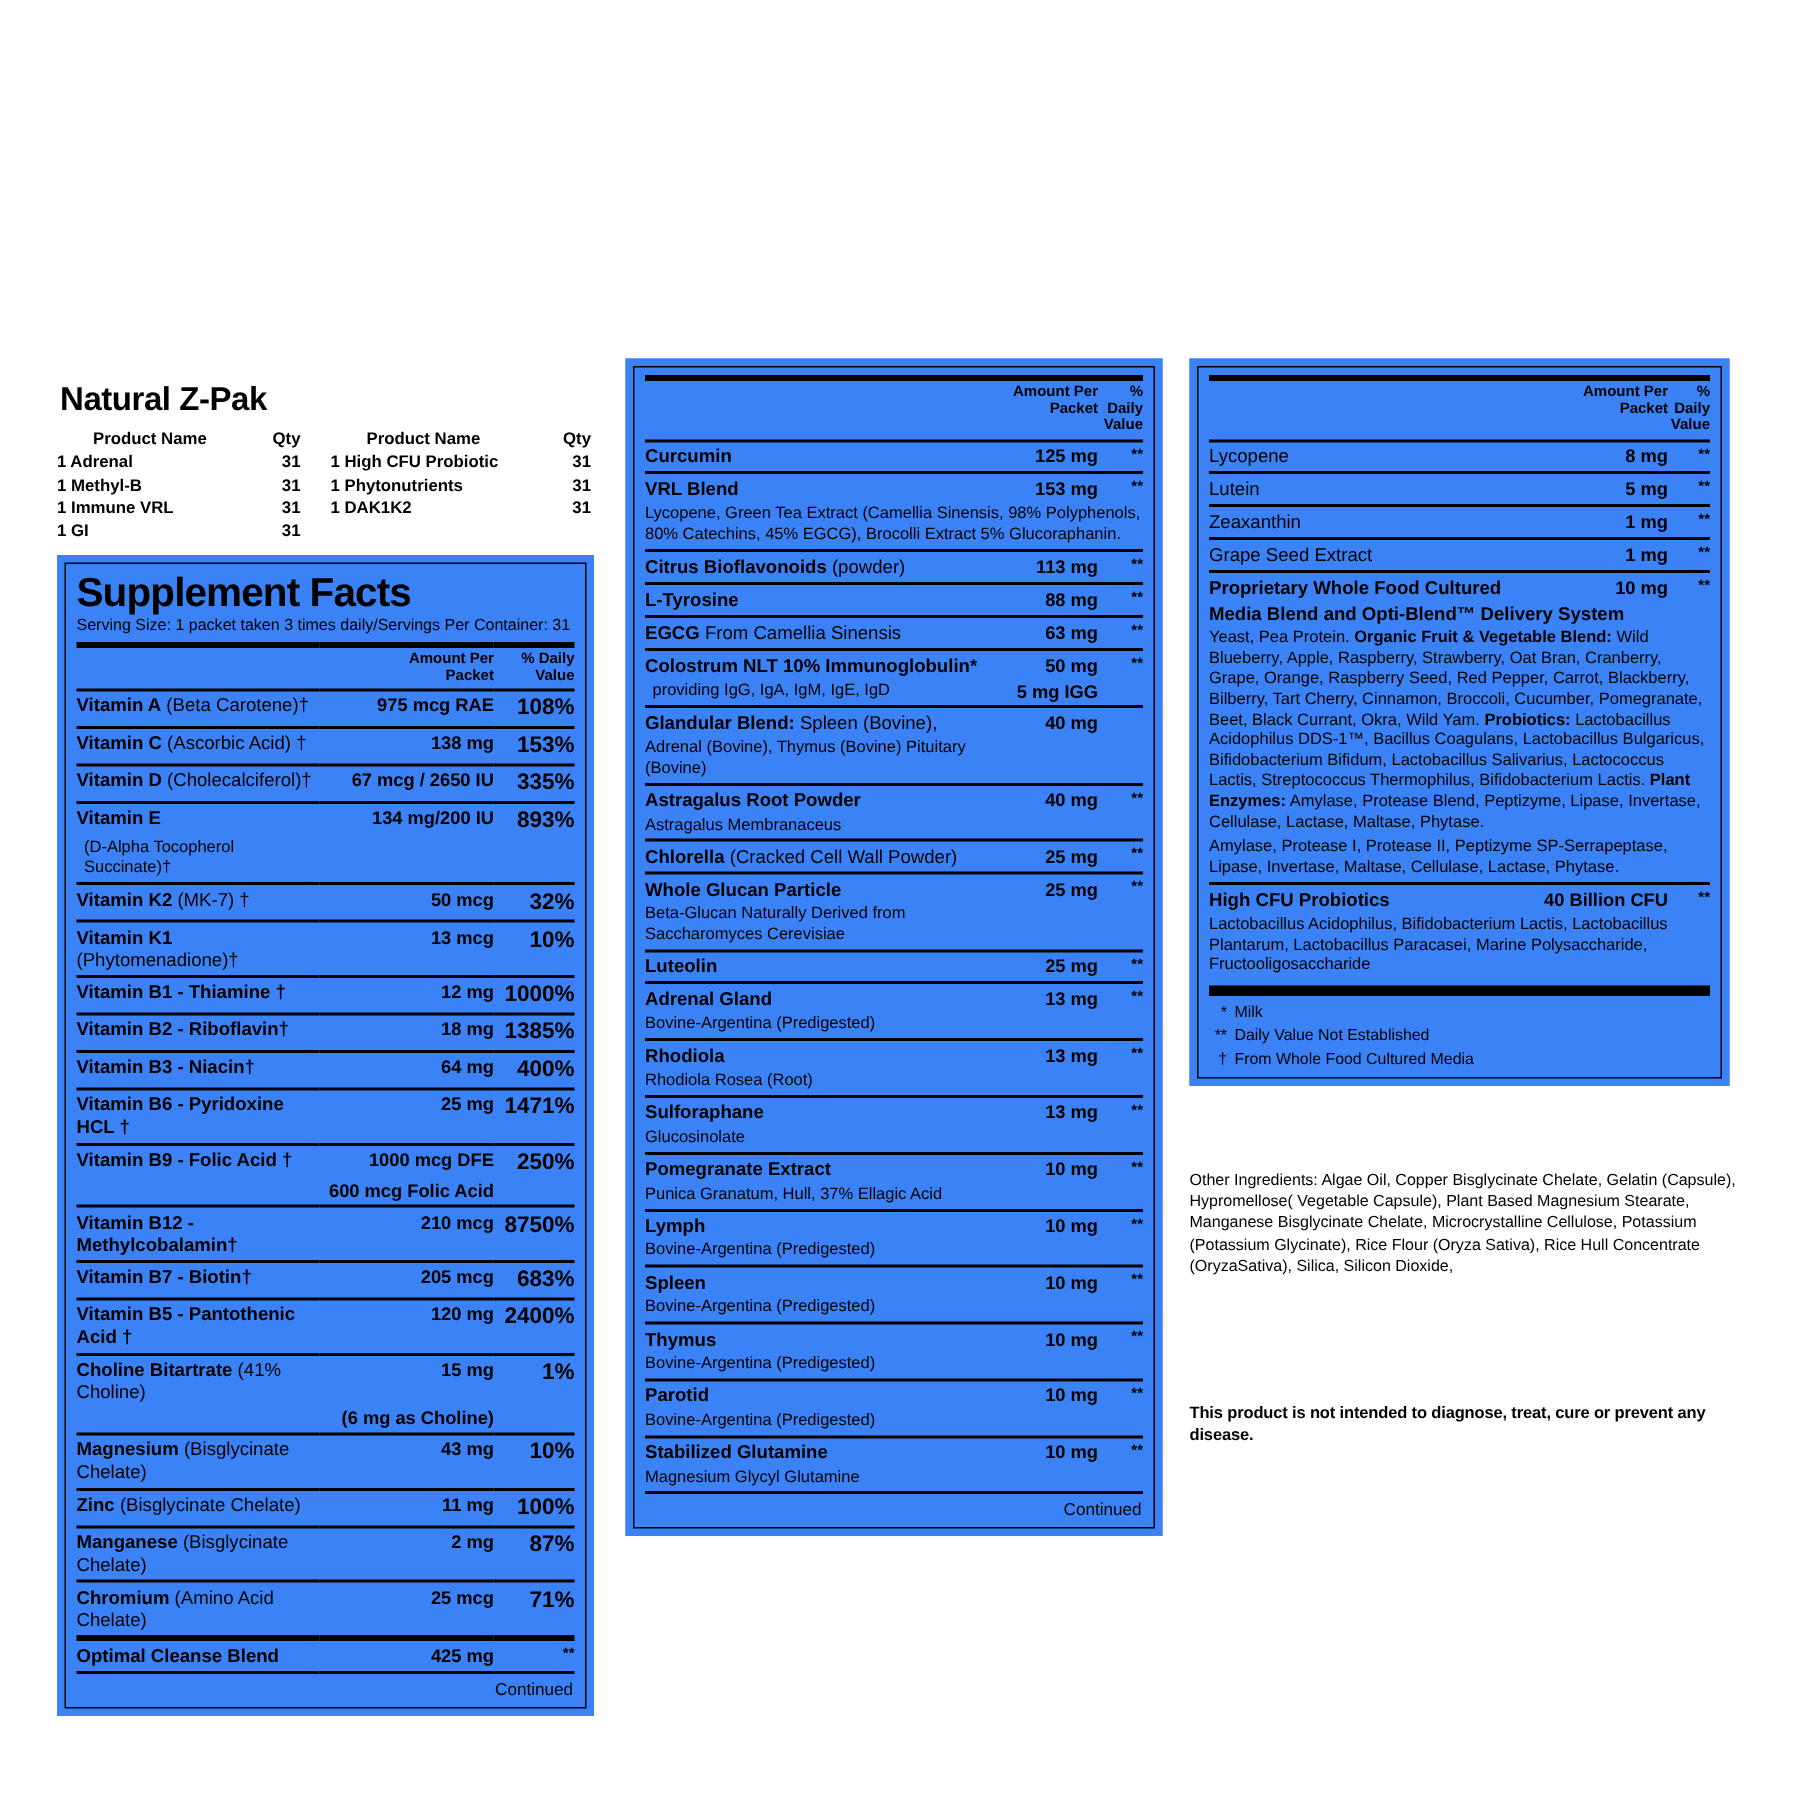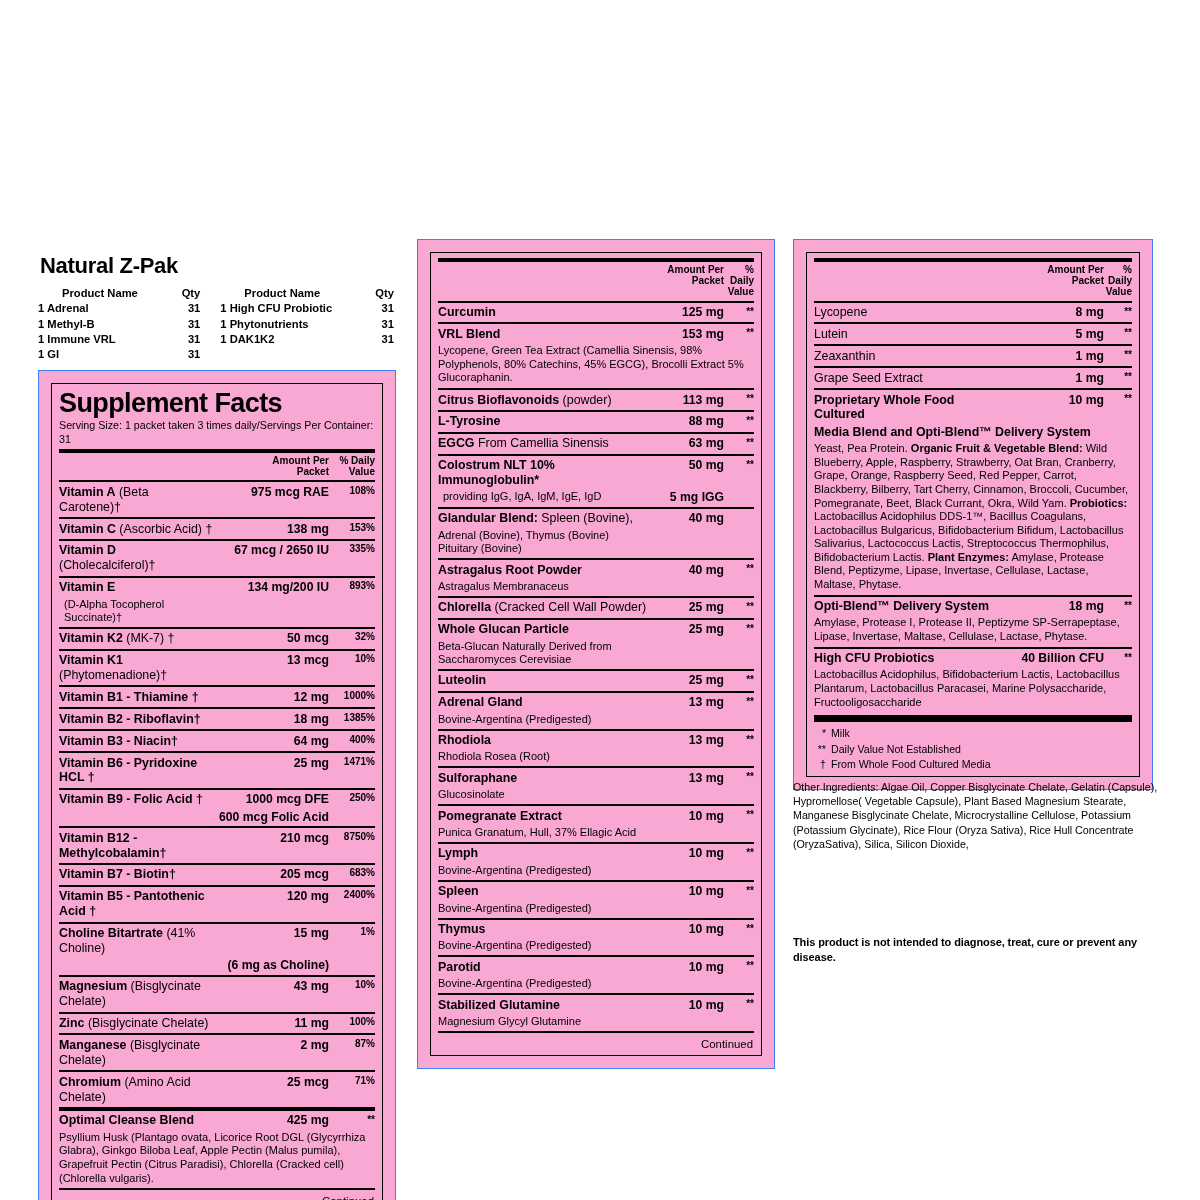--- a/index.html
+++ b/index.html
@@ -25,23 +25,23 @@
   }
 
   table.prod { width:100%; border-collapse:collapse; font-size:11.2px; font-weight:700; }
   table.prod td { padding:0 0 1px 0; line-height:1.28; white-space:nowrap; }
   table.prod td.qty { text-align:right; padding-right:20px; }
   table.prod td.qty2 { text-align:right; padding-right:2px; }
   table.prod tr.hdr td { padding-bottom:1px;padding-left:24px; }
 
   
   .factbox {
-    border:1px solid #3b82f6;
-    padding:12px;
-    background:#f9a8d4;
+    border:3px solid #3b82f6;
+    padding:2px;
+    background:#3b82f6;
     margin-top:7px;
   }
   .factbox-inner { border:1px solid #000; padding:5px 7px 4px 7px; }
 
   .sf-title {
     font-size:27px; font-weight:700; letter-spacing:-0.6px;
     line-height:1.02; margin:1px 0 2px 0;
   }
   .serving { font-size:10.7px; line-height:1.25; padding-bottom:3px; }
 
@@ -50,21 +50,21 @@
   table.facts td { vertical-align:top; }
 
   .rule-thick { border-top:4px solid #000; }
   .rule-med   { border-top:2.2px solid #000; }
 
   .hdr-cell { font-size:10px; font-weight:700; text-align:right; line-height:1.12; padding:2px 0 3px 0; }
 
   .nm { font-size:12.4px; font-weight:700; line-height:1.2; padding:2.5px 0 2.5px 0; }
   .nm .lt { font-weight:400; }
   .amt { font-size:12.2px; font-weight:700; text-align:right; white-space:nowrap; padding:2.5px 0 2.5px 6px; line-height:1.2; }
-  .dv  { font-size:10px; font-weight:700; text-align:right; white-space:nowrap; padding:2.5px 0 2.5px 7px; line-height:1.2; }
+  .dv  { font-size:15px; font-weight:700; text-align:right; white-space:nowrap; padding:2.5px 0 2.5px 7px; line-height:1.2; }
   .dv.star { font-size:10px; vertical-align:top; padding-top:3px; }
   .sub { font-size:11px; font-weight:400; line-height:1.22; padding:0 0 2.5px 0; }
   .sub.ind { padding-left:5px; }
   .amt2 { font-size:12.2px; font-weight:700; text-align:right; white-space:nowrap; padding:0 0 2.5px 6px; }
   .desc { font-size:11px; font-weight:400; line-height:1.235; padding:0 0 3px 0; }
   .desc b { font-weight:700; }
 
   .continued { font-size:11.4px; text-align:right; padding:3px 1px 1px 0; }
 
   
@@ -265,23 +265,20 @@
               <td class="nm rule-med"><span>Chromium</span><span class="lt"> (Amino Acid Chelate)</span></td>
               <td class="amt rule-med">25 mcg</td>
               <td class="dv rule-med">71%</td>
             </tr>
             <tr>
               <td class="nm rule-thick"><span>Optimal Cleanse Blend</span></td>
               <td class="amt rule-thick">425 mg</td>
               <td class="dv star rule-thick">**</td>
             </tr>
             <tr>
-              <td class="desc" colspan="3">Psyllium Husk (Plantago ovata, Licorice Root DGL (Glycyrrhiza Glabra), Ginkgo Biloba Leaf, Apple Pectin (Malus pumila), Grapefruit Pectin (Citrus Paradisi), Chlorella (Cracked cell) (Chlorella vulgaris).</td>
-            </tr>
-            <tr>
               <td colspan="3" class="rule-med"></td>
             </tr>
           </tbody>
       </table>
       <div class="continued">Continued</div>
     </div>
   </div>
 </div>
 
 <div class="col" id="col2">
@@ -515,25 +512,20 @@
             <tr>
               <td class="nm bold rule-med">Proprietary Whole Food Cultured</td>
               <td class="amt rule-med">10 mg</td>
               <td class="dv star rule-med">**</td>
             </tr>
             <tr>
               <td class="nm bold" colspan="3" style="padding-top:0">Media Blend and Opti-Blend™ Delivery System</td>
             </tr>
             <tr>
               <td class="desc" colspan="3">Yeast, Pea Protein. <b>Organic Fruit &amp; Vegetable Blend:</b> Wild Blueberry, Apple, Raspberry, Strawberry, Oat Bran, Cranberry, Grape, Orange, Raspberry Seed, Red Pepper, Carrot, Blackberry, Bilberry, Tart Cherry, Cinnamon, Broccoli, Cucumber, Pomegranate, Beet, Black Currant, Okra, Wild Yam.  <b>Probiotics:</b> Lactobacillus Acidophilus DDS-1™, Bacillus Coagulans, Lactobacillus Bulgaricus, Bifidobacterium Bifidum, Lactobacillus Salivarius, Lactococcus Lactis, Streptococcus Thermophilus, Bifidobacterium Lactis. <b>Plant Enzymes:</b> Amylase, Protease Blend, Peptizyme, Lipase, Invertase, Cellulase, Lactase, Maltase, Phytase.</td>
-            </tr>
-            <tr>
-              <td class="nm bold rule-med">Opti-Blend™ Delivery System</td>
-              <td class="amt rule-med">18 mg</td>
-              <td class="dv star rule-med">**</td>
             </tr>
             <tr>
               <td class="desc" colspan="3">Amylase, Protease I, Protease II, Peptizyme SP-Serrapeptase, Lipase, Invertase, Maltase, Cellulase, Lactase, Phytase.</td>
             </tr>
             <tr>
               <td class="nm bold rule-med">High CFU Probiotics</td>
               <td class="amt rule-med">40 Billion CFU</td>
               <td class="dv star rule-med">**</td>
             </tr>
             <tr>

